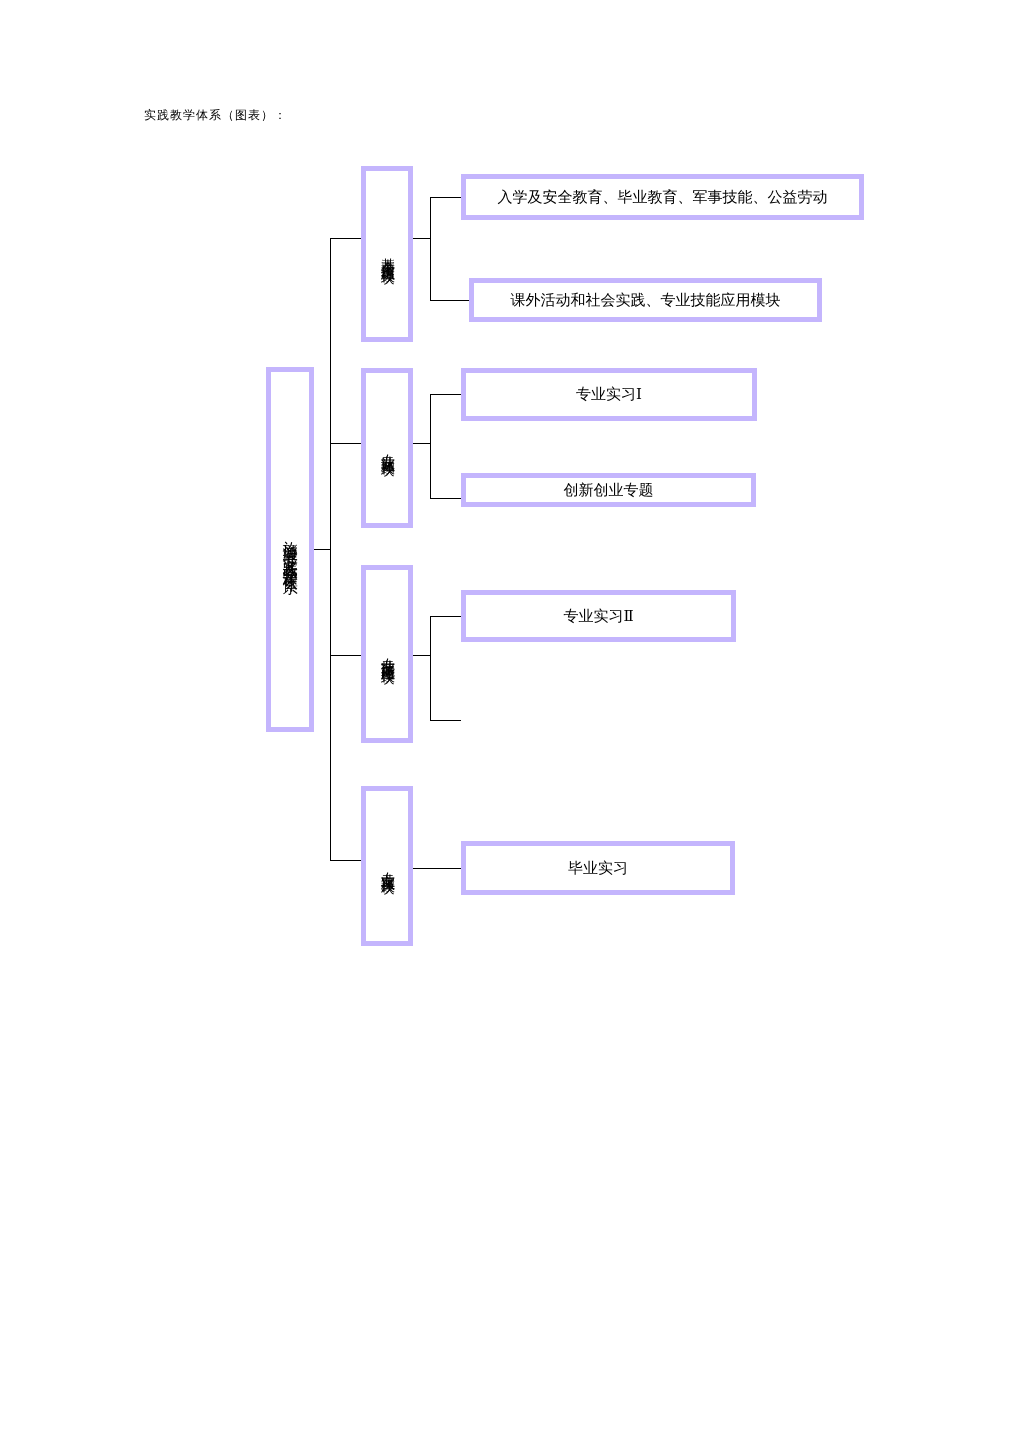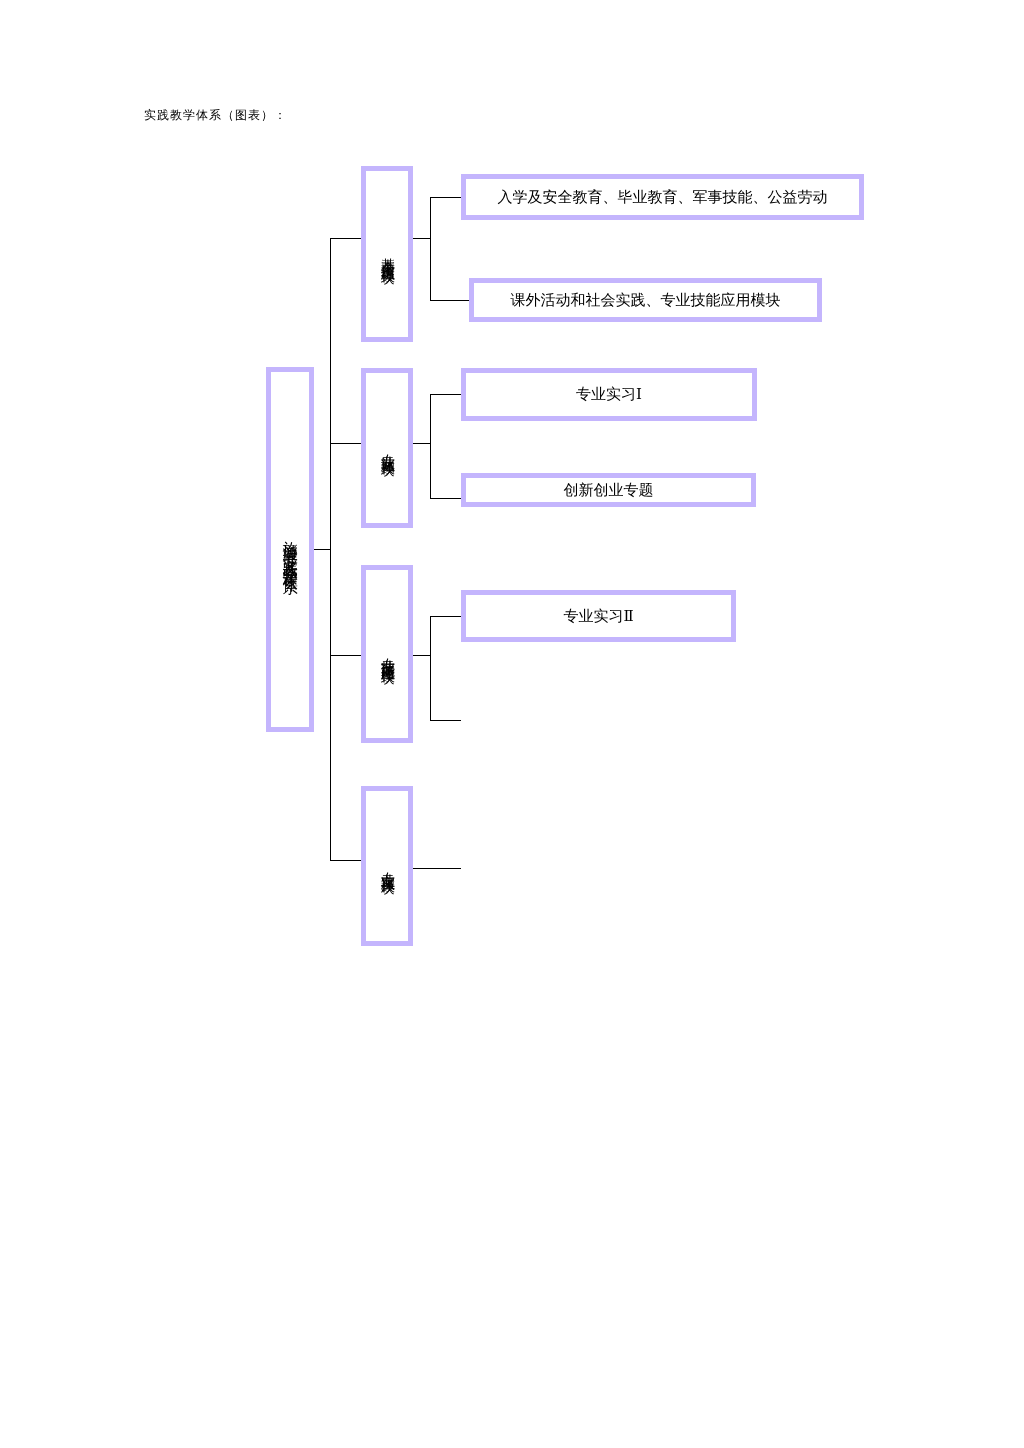--- a/index.html
+++ b/index.html
@@ -113,14 +113,15 @@
   <div class="box vbox mod1">基本素质训练模块</div>
   <div class="box vbox mod2">专业认知模块</div>
   <div class="box vbox mod3">专业技能应用模块</div>
   <div class="box vbox mod4">专业实操模块</div>
 
   <div class="box leaf11">入学及安全教育、毕业教育、军事技能、公益劳动</div>
   <div class="box leaf12">课外活动和社会实践、专业技能应用模块</div>
   <div class="box leaf21">专业实习Ⅰ</div>
   <div class="box leaf22">创新创业专题</div>
   <div class="box leaf31">专业实习Ⅱ</div>
+  <div class="box leaf41">毕业实习</div>
 
 </div>
 
 </body></html>

